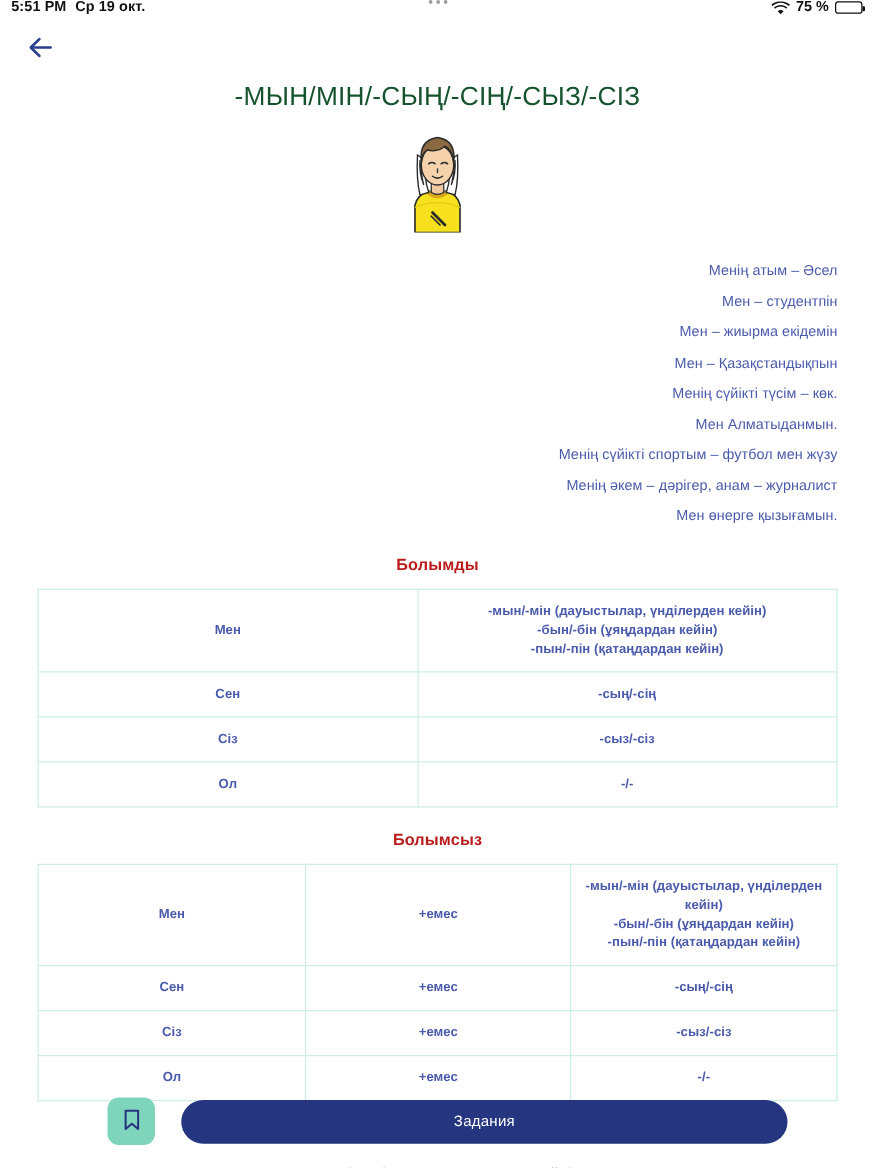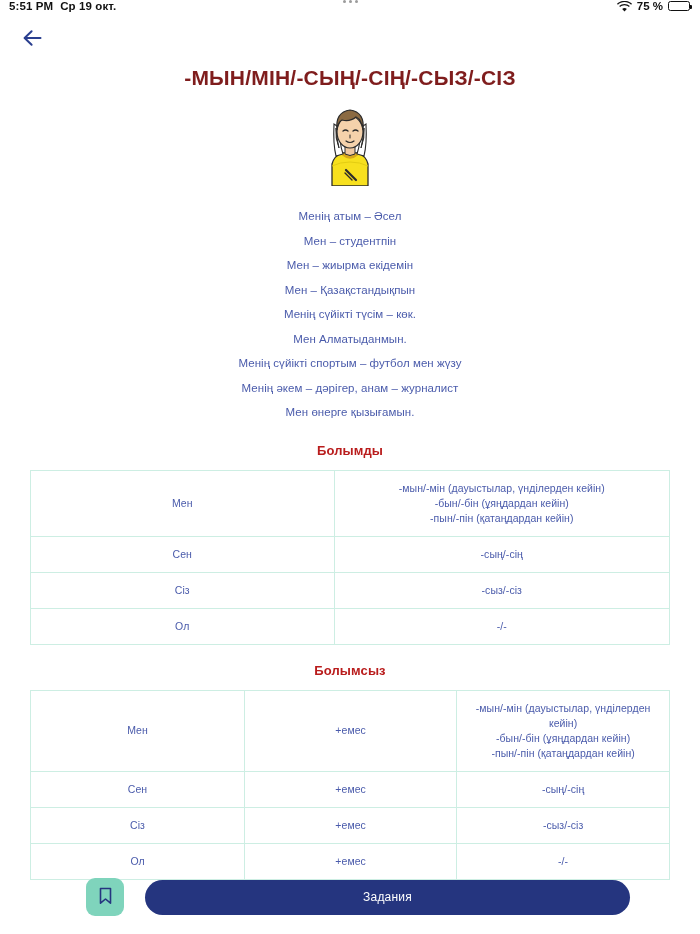--- a/index.html
+++ b/index.html
@@ -72,41 +72,41 @@
   }
 
   
   .content {
     padding: 0 30px;
   }
 
   .page-title {
     text-align: center;
     font-size: 21px;
-    font-weight: 700;
-    color: #7f1d1d;
+    font-weight: 400;
+    color: #14532d;
     letter-spacing: .2px;
     margin-top: 8px;
   }
 
   .hero {
     display: flex;
     justify-content: center;
     margin-top: 14px;
     margin-bottom: 6px;
   }
 
   .intro-lines {
     margin-top: 14px;
     display: flex;
     flex-direction: column;
     gap: 0;
   }
   .intro-line {
-    text-align: center;
+    text-align: right;
     color: #4a5bab;
     font-size: 11.5px;
     line-height: 24.5px;
     letter-spacing: .05px;
   }
 
   .section-title {
     text-align: center;
     color: #b91c1c;
     font-size: 13px;
@@ -123,20 +123,21 @@
   }
   table.grammar-table td {
     border: 1px solid #cdeee3;
     text-align: center;
     vertical-align: middle;
     color: #4a5bab;
     font-size: 10.5px;
     line-height: 15px;
     padding: 10px 6px;
     letter-spacing: .05px;
+    font-weight: bold;
   }
   .tbl-positive td:first-child { width: 47.5%; }
   .tbl-negative td:nth-child(1) { width: 33.5%; }
   .tbl-negative td:nth-child(2) { width: 33.2%; }
 
   .row-tall td { height: 56px; }
   .row-std  td { height: 35px; }
 
   .examples-wrap { margin-top: 6px; }
   .example-line {

